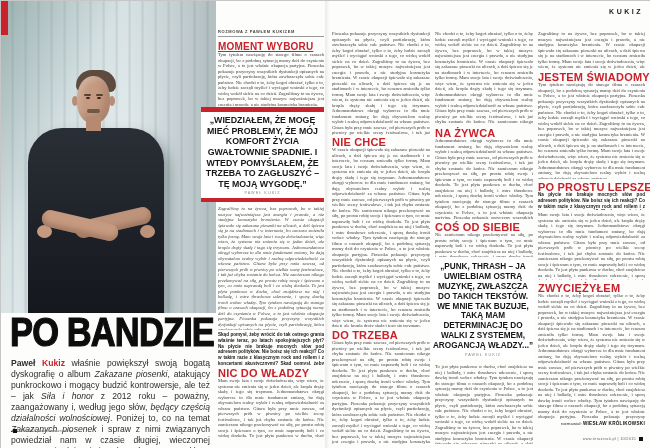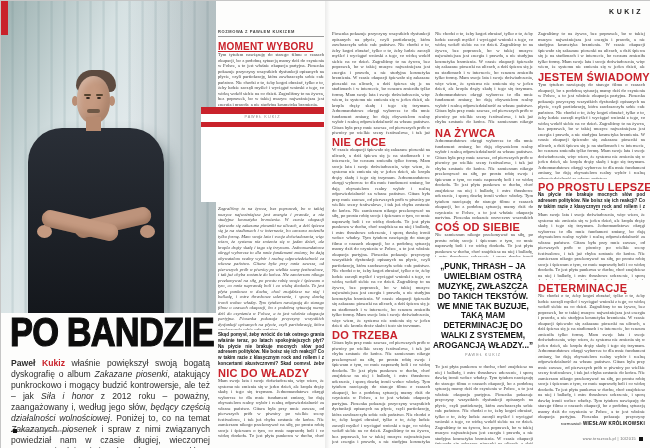--- a/index.html
+++ b/index.html
@@ -95,20 +95,21 @@
 
   <div class="page-tag">KUKIZ</div>
   <div class="gutter"></div>
 
   <div class="kicker">ROZMOWA Z PAWŁEM KUKIZEM</div>
   <div class="col-h" style="left:217px; top:40px; font-size:10px;text-decoration:underline;">MOMENT WYBORU</div>
   <div class="para" style="left:217px; top:51px; width:106px; height:54px;">Tym tytułem nawiązuję do starego filmu o czasach okupacji, bo z podobną sytuacją mamy dziś do czynienia w Polsce, a to jest właśnie okupacja partyjna. Piosenka pokazuje przyczyny wszystkich dysfunkcji opisanych na płycie, czyli partiokrację, która zawłaszczyła sobie całe państwo. Nie chodzi o to, żeby kogoś obrażać, tylko o to, żeby ludzie zaczęli myśleć i wyciągać wnioski z tego, co widzą wokół siebie na co dzień. Zagraliśmy to na żywca, bez poprawek, bo w takiej muzyce najważniejsza jest energia i prawda, a nie studyjna kosmetyka brzmienia. </div>
 
   <div class="quote-box" style="left:200px; top:106px; width:123px; height:95px;">
     <div class="qbar top"></div>
+    <div class="qtext" style="font-size:8.8px; line-height:10.6px;">„WIEDZIAŁEM, ŻE MOGĘ MIEĆ PROBLEMY, ŻE MÓJ KOMFORT ŻYCIA GWAŁTOWNIE SPADNIE. I WTEDY POMYŚLAŁEM, ŻE TRZEBA TO ZAGŁUSZYĆ – TĘ MOJĄ WYGODĘ.”</div>
     <div class="qattr">PAWEŁ KUKIZ</div>
     <div class="qbar bot"></div>
   </div>
 
   <div class="para i" style="left:217px; top:205px; width:106px; height:124px;">Zagraliśmy to na żywca, bez poprawek, bo w takiej muzyce najważniejsza jest energia i prawda, a nie studyjna kosmetyka brzmienia. W czasie okupacji śpiewało się zakazane piosenki na ulicach, a dziś śpiewa się je na stadionach i w internecie, bo cenzura zmieniła tylko formę. Mam swoje lata i swoje doświadczenia, więc wiem, że systemu nie zmienia się w jeden dzień, ale kropla drąży skałę i tego się trzymam. Jednomandatowe okręgi wyborcze to dla mnie fundament zmiany, bo dają obywatelom realny wybór i realną odpowiedzialność za własne państwo. Gitara była przy mnie zawsze, od pierwszych prób w piwnicy po wielkie sceny festiwalowe, i tak już chyba zostanie do końca. Nie zamierzam nikogo przekonywać na siłę, po prostu robię swoje i śpiewam o tym, co mnie naprawdę boli i co widzę dookoła. To jest płyta punkowa w duchu, choć znajdziesz na niej i balladę, i ostre thrashowe uderzenie, i sporą dawkę ironii wobec władzy. Tym tytułem nawiązuję do starego filmu o czasach okupacji, bo z podobną sytuacją mamy dziś do czynienia w Polsce, a to jest właśnie okupacja partyjna. Piosenka pokazuje przyczyny wszystkich dysfunkcji opisanych na płycie, czyli partiokrację, która zawłaszczyła sobie całe państwo. </div>
   <div class="para q" style="left:217px; top:331px; width:106px; height:33px;">Skąd pomysł, żeby wrócić do tak ostrego grania właśnie teraz, po latach spokojniejszych płyt? Na płycie nie brakuje mocnych słów pod adresem polityków. Nie boisz się ich reakcji? Co w takim razie z klasycznym rock and rollem i z koncertami akustycznymi? Skąd pomysł, żeby wrócić do tak ostrego grania właśnie teraz, po latach spokojniejszych płyt? </div>
   <div class="col-h" style="left:217px; top:366px;">NIC DO WŁADZY</div>
   <div class="para" style="left:217px; top:377px; width:106px; height:62px;">Mam swoje lata i swoje doświadczenia, więc wiem, że systemu nie zmienia się w jeden dzień, ale kropla drąży skałę i tego się trzymam. Jednomandatowe okręgi wyborcze to dla mnie fundament zmiany, bo dają obywatelom realny wybór i realną odpowiedzialność za własne państwo. Gitara była przy mnie zawsze, od pierwszych prób w piwnicy po wielkie sceny festiwalowe, i tak już chyba zostanie do końca. Nie zamierzam nikogo przekonywać na siłę, po prostu robię swoje i śpiewam o tym, co mnie naprawdę boli i co widzę dookoła. To jest płyta punkowa w duchu, choć znajdziesz na niej i balladę, i ostre thrashowe uderzenie, i sporą dawkę ironii wobec władzy. </div>
 
   <div class="feature-title">PO BANDZIE</div>
@@ -139,21 +140,21 @@
   </div>
 
   <div class="para" style="left:434px; top:363px; width:98px; height:80px;">To jest płyta punkowa w duchu, choć znajdziesz na niej i balladę, i ostre thrashowe uderzenie, i sporą dawkę ironii wobec władzy. Tym tytułem nawiązuję do starego filmu o czasach okupacji, bo z podobną sytuacją mamy dziś do czynienia w Polsce, a to jest właśnie okupacja partyjna. Piosenka pokazuje przyczyny wszystkich dysfunkcji opisanych na płycie, czyli partiokrację, która zawłaszczyła sobie całe państwo. Nie chodzi o to, żeby kogoś obrażać, tylko o to, żeby ludzie zaczęli myśleć i wyciągać wnioski z tego, co widzą wokół siebie na co dzień. Zagraliśmy to na żywca, bez poprawek, bo w takiej muzyce najważniejsza jest energia i prawda, a nie studyjna kosmetyka brzmienia. W czasie okupacji śpiewało się zakazane piosenki na ulicach, a dziś śpiewa się je na stadionach i w internecie, bo cenzura zmieniła tylko formę. </div>
 
   <div class="para" style="left:537px; top:30px; width:107px; height:39px;">Zagraliśmy to na żywca, bez poprawek, bo w takiej muzyce najważniejsza jest energia i prawda, a nie studyjna kosmetyka brzmienia. W czasie okupacji śpiewało się zakazane piosenki na ulicach, a dziś śpiewa się je na stadionach i w internecie, bo cenzura zmieniła tylko formę. Mam swoje lata i swoje doświadczenia, więc wiem, że systemu nie zmienia się w jeden dzień, ale kropla drąży skałę i tego się trzymam. Jednomandatowe okręgi wyborcze to dla mnie fundament zmiany, bo dają obywatelom realny wybór i realną odpowiedzialność za własne państwo. </div>
   <div class="col-h" style="left:537px; top:70px;">JESTEM ŚWIADOMY</div>
   <div class="para" style="left:537px; top:81px; width:107px; height:97px;">Tym tytułem nawiązuję do starego filmu o czasach okupacji, bo z podobną sytuacją mamy dziś do czynienia w Polsce, a to jest właśnie okupacja partyjna. Piosenka pokazuje przyczyny wszystkich dysfunkcji opisanych na płycie, czyli partiokrację, która zawłaszczyła sobie całe państwo. Nie chodzi o to, żeby kogoś obrażać, tylko o to, żeby ludzie zaczęli myśleć i wyciągać wnioski z tego, co widzą wokół siebie na co dzień. Zagraliśmy to na żywca, bez poprawek, bo w takiej muzyce najważniejsza jest energia i prawda, a nie studyjna kosmetyka brzmienia. W czasie okupacji śpiewało się zakazane piosenki na ulicach, a dziś śpiewa się je na stadionach i w internecie, bo cenzura zmieniła tylko formę. Mam swoje lata i swoje doświadczenia, więc wiem, że systemu nie zmienia się w jeden dzień, ale kropla drąży skałę i tego się trzymam. Jednomandatowe okręgi wyborcze to dla mnie fundament zmiany, bo dają obywatelom realny wybór i realną odpowiedzialność za własne państwo. </div>
   <div class="col-h" style="left:537px; top:180px;">PO PROSTU LEPSZE</div>
   <div class="para q" style="left:537px; top:191px; width:107px; height:18px;">Na płycie nie brakuje mocnych słów pod adresem polityków. Nie boisz się ich reakcji? Co w takim razie z klasycznym rock and rollem i z koncertami akustycznymi? Skąd pomysł, żeby wrócić do tak ostrego grania właśnie teraz, po latach spokojniejszych płyt? </div>
   <div class="para" style="left:537px; top:211px; width:107px; height:68px;">Mam swoje lata i swoje doświadczenia, więc wiem, że systemu nie zmienia się w jeden dzień, ale kropla drąży skałę i tego się trzymam. Jednomandatowe okręgi wyborcze to dla mnie fundament zmiany, bo dają obywatelom realny wybór i realną odpowiedzialność za własne państwo. Gitara była przy mnie zawsze, od pierwszych prób w piwnicy po wielkie sceny festiwalowe, i tak już chyba zostanie do końca. Nie zamierzam nikogo przekonywać na siłę, po prostu robię swoje i śpiewam o tym, co mnie naprawdę boli i co widzę dookoła. To jest płyta punkowa w duchu, choć znajdziesz na niej i balladę, i ostre thrashowe uderzenie, i sporą dawkę ironii wobec władzy. Tym tytułem nawiązuję do starego filmu o czasach okupacji, bo z podobną sytuacją mamy dziś do czynienia w Polsce, a to jest właśnie okupacja partyjna. </div>
-  <div class="col-h" style="left:537px; top:281px;">DETERMINACJĘ</div>
+  <div class="col-h" style="left:537px; top:281px;">ZWYCIĘŻYŁEM</div>
   <div class="para" style="left:537px; top:292px; width:107px; height:126px;">Nie chodzi o to, żeby kogoś obrażać, tylko o to, żeby ludzie zaczęli myśleć i wyciągać wnioski z tego, co widzą wokół siebie na co dzień. Zagraliśmy to na żywca, bez poprawek, bo w takiej muzyce najważniejsza jest energia i prawda, a nie studyjna kosmetyka brzmienia. W czasie okupacji śpiewało się zakazane piosenki na ulicach, a dziś śpiewa się je na stadionach i w internecie, bo cenzura zmieniła tylko formę. Mam swoje lata i swoje doświadczenia, więc wiem, że systemu nie zmienia się w jeden dzień, ale kropla drąży skałę i tego się trzymam. Jednomandatowe okręgi wyborcze to dla mnie fundament zmiany, bo dają obywatelom realny wybór i realną odpowiedzialność za własne państwo. Gitara była przy mnie zawsze, od pierwszych prób w piwnicy po wielkie sceny festiwalowe, i tak już chyba zostanie do końca. Nie zamierzam nikogo przekonywać na siłę, po prostu robię swoje i śpiewam o tym, co mnie naprawdę boli i co widzę dookoła. To jest płyta punkowa w duchu, choć znajdziesz na niej i balladę, i ostre thrashowe uderzenie, i sporą dawkę ironii wobec władzy. Tym tytułem nawiązuję do starego filmu o czasach okupacji, bo z podobną sytuacją mamy dziś do czynienia w Polsce, a to jest właśnie okupacja partyjna. Piosenka pokazuje przyczyny wszystkich dysfunkcji opisanych na płycie, czyli partiokrację, która zawłaszczyła sobie całe państwo. </div>
 
   <div class="credit">
     <span>rozmawiał: </span><b>WIESŁAW KRÓLIKOWSKI</b>
   </div>
 
   <div class="footer" style="right:8px; top:436px;">
     <span>www.terazrock.pl | 10/2015</span>
     <span class="sq"></span>
   </div>

